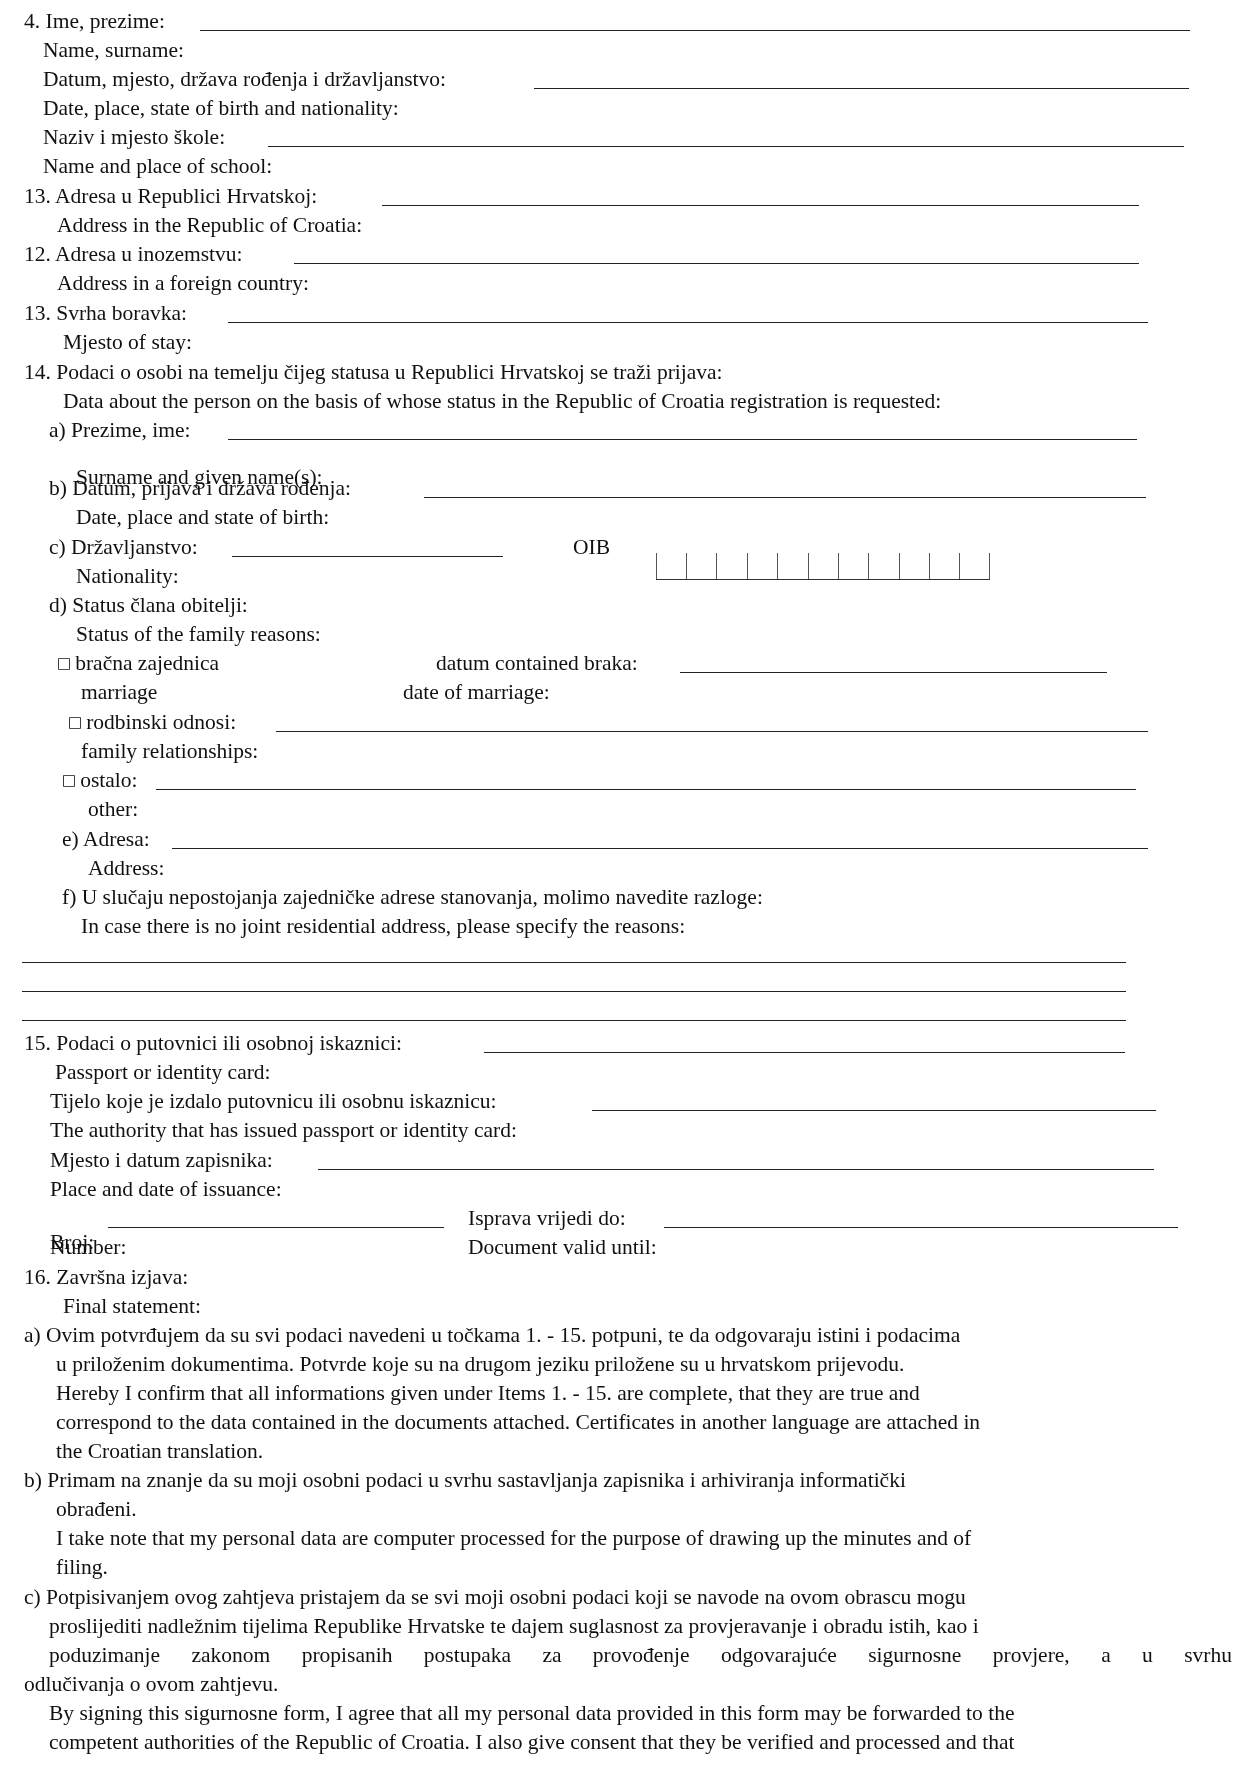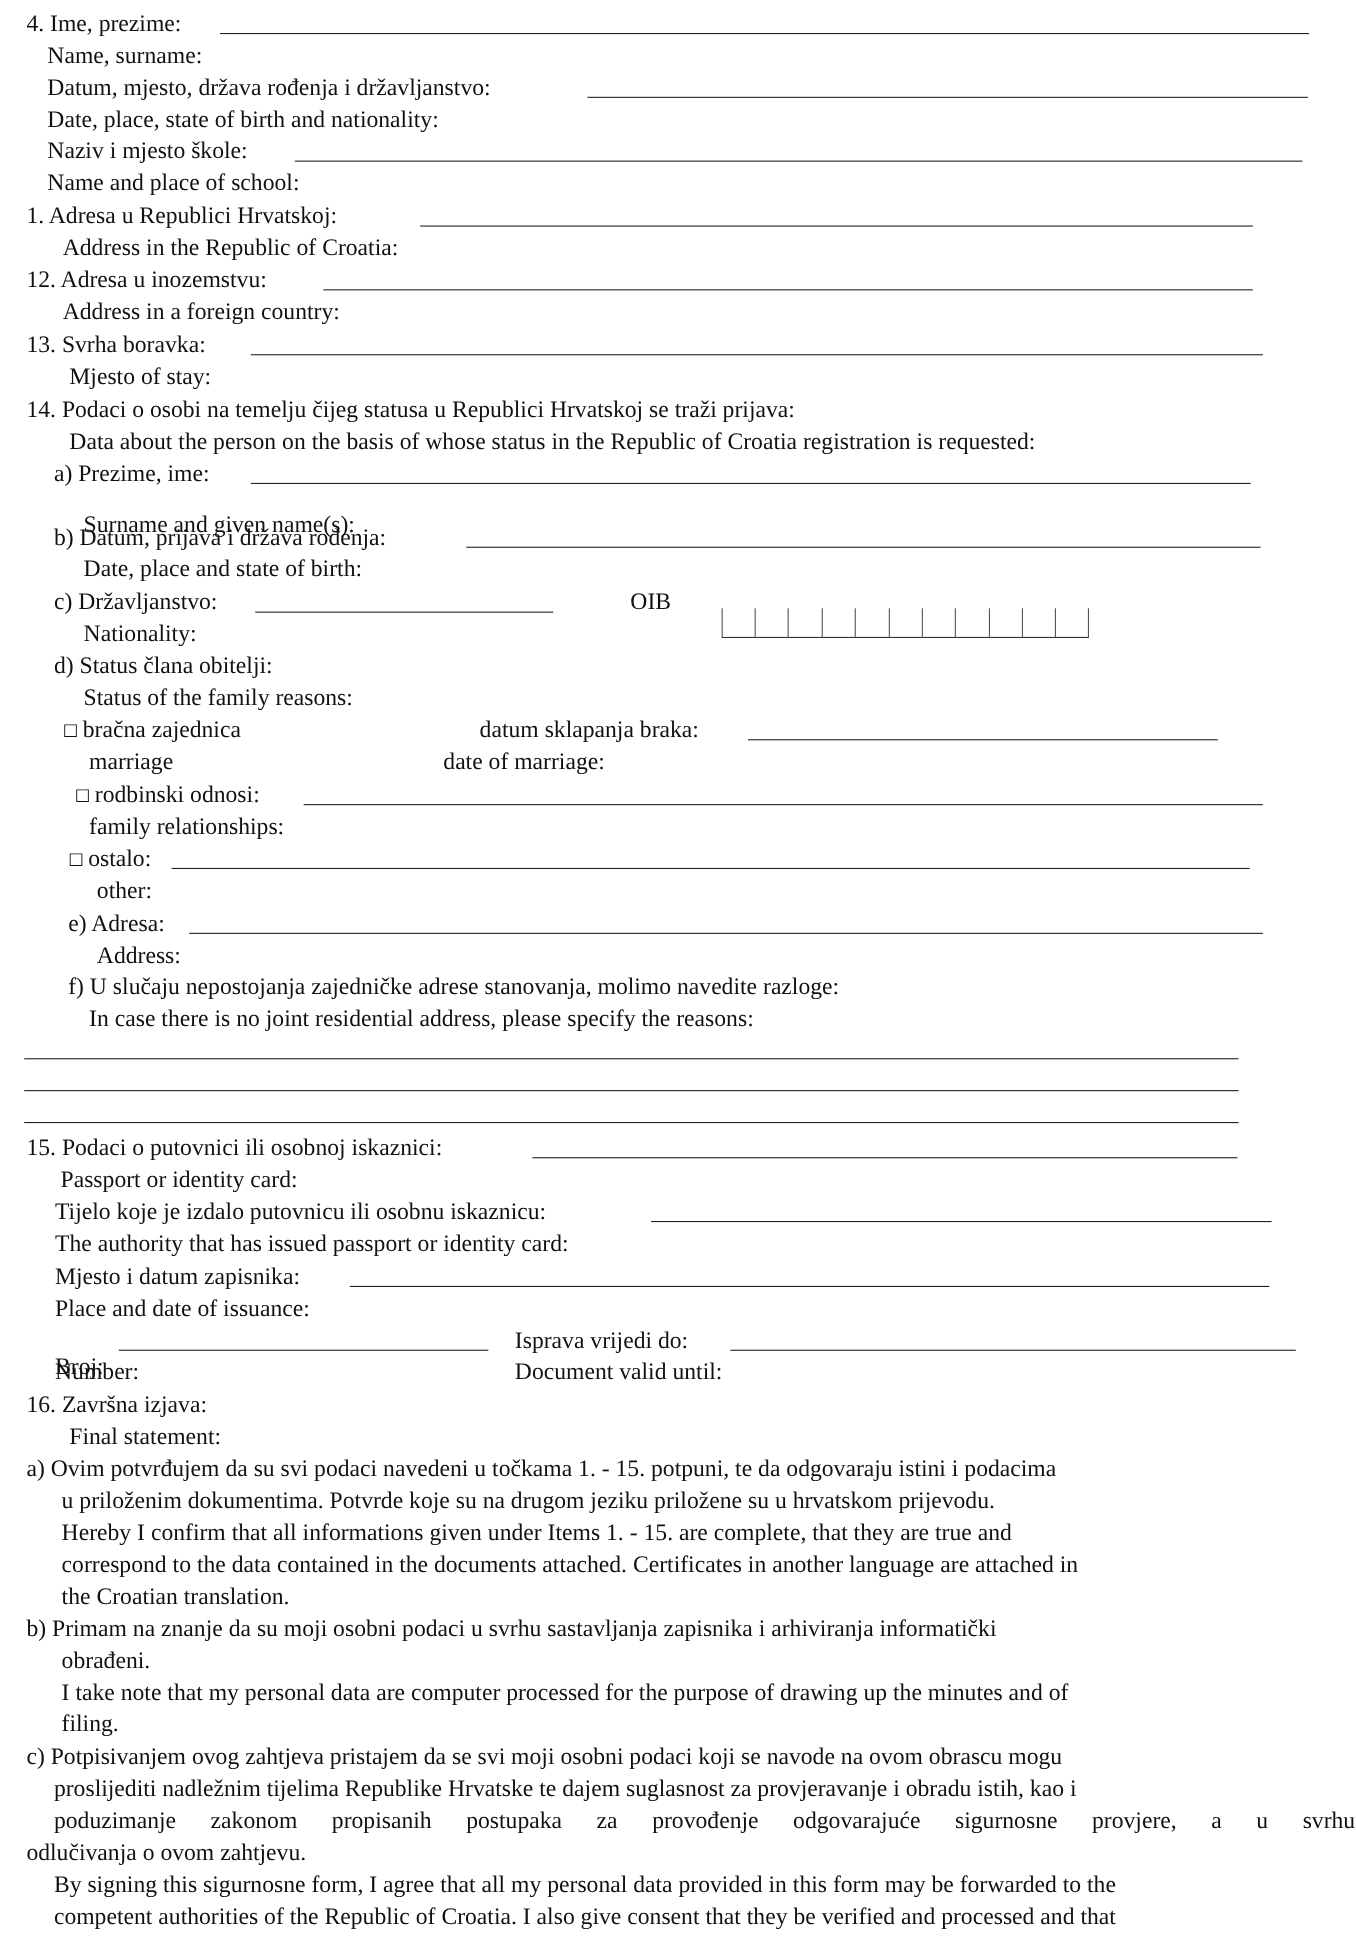--- a/index.html
+++ b/index.html
@@ -18,21 +18,21 @@
 <div class="ln" style="left:24px;top:8px">4. Ime, prezime:</div>
 <div class="blank" style="left:200px;top:30px;width:990px"></div>
 <div class="ln" style="left:43px;top:37px">Name, surname:</div>
 <div class="ln" style="left:43px;top:66px">Datum, mjesto, država rođenja i državljanstvo:</div>
 <div class="blank" style="left:534px;top:88px;width:655px"></div>
 <div class="ln" style="left:43px;top:95px">Date, place, state of birth and nationality:</div>
 <div class="ln" style="left:43px;top:124px">Naziv i mjesto škole:</div>
 <div class="blank" style="left:268px;top:146px;width:916px"></div>
 <div class="ln" style="left:43px;top:153px">Name and place of school:</div>
 
-<div class="ln" style="left:24px;top:183px">1. Adresa u Republici Hrvatskoj:</div>
+<div class="ln" style="left:24px;top:183px">13. Adresa u Republici Hrvatskoj:</div>
 <div class="blank" style="left:382px;top:205px;width:757px"></div>
 <div class="ln" style="left:57px;top:212px">Address in the Republic of Croatia:</div>
 
 <div class="ln" style="left:24px;top:241px">12. Adresa u inozemstvu:</div>
 <div class="blank" style="left:294px;top:263px;width:845px"></div>
 <div class="ln" style="left:57px;top:270px">Address in a foreign country:</div>
 
 <div class="ln" style="left:24px;top:300px">13. Svrha boravka:</div>
 <div class="blank" style="left:228px;top:322px;width:920px"></div>
 <div class="ln" style="left:63px;top:329px">Mjesto of stay:</div>
@@ -62,21 +62,21 @@
     <span style="left:303px"></span>
     <span style="left:333px"></span>
 </div>
 <div class="ln" style="left:76px;top:563px">Nationality:</div>
 <div class="ln" style="left:49px;top:592px">d) Status člana obitelji:</div>
 <div class="ln" style="left:76px;top:621px">Status of the family reasons:</div>
 
 <div class="ln" style="left:57px;top:650px">
   <span class="cb">□</span><span>bračna zajednica</span>
 </div>
-<div class="ln" style="left:436px;top:650px">datum sklapanja braka:</div>
+<div class="ln" style="left:436px;top:650px">datum contained braka:</div>
 <div class="blank" style="left:680px;top:672px;width:427px"></div>
 <div class="ln" style="left:81px;top:679px">marriage</div>
 <div class="ln" style="left:403px;top:679px">date of marriage:</div>
 
 <div class="ln" style="left:68px;top:709px">
   <span class="cb">□</span><span>rodbinski odnosi:</span>
 </div>
 <div class="blank" style="left:276px;top:731px;width:872px"></div>
 <div class="ln" style="left:81px;top:738px">family relationships:</div>
 

